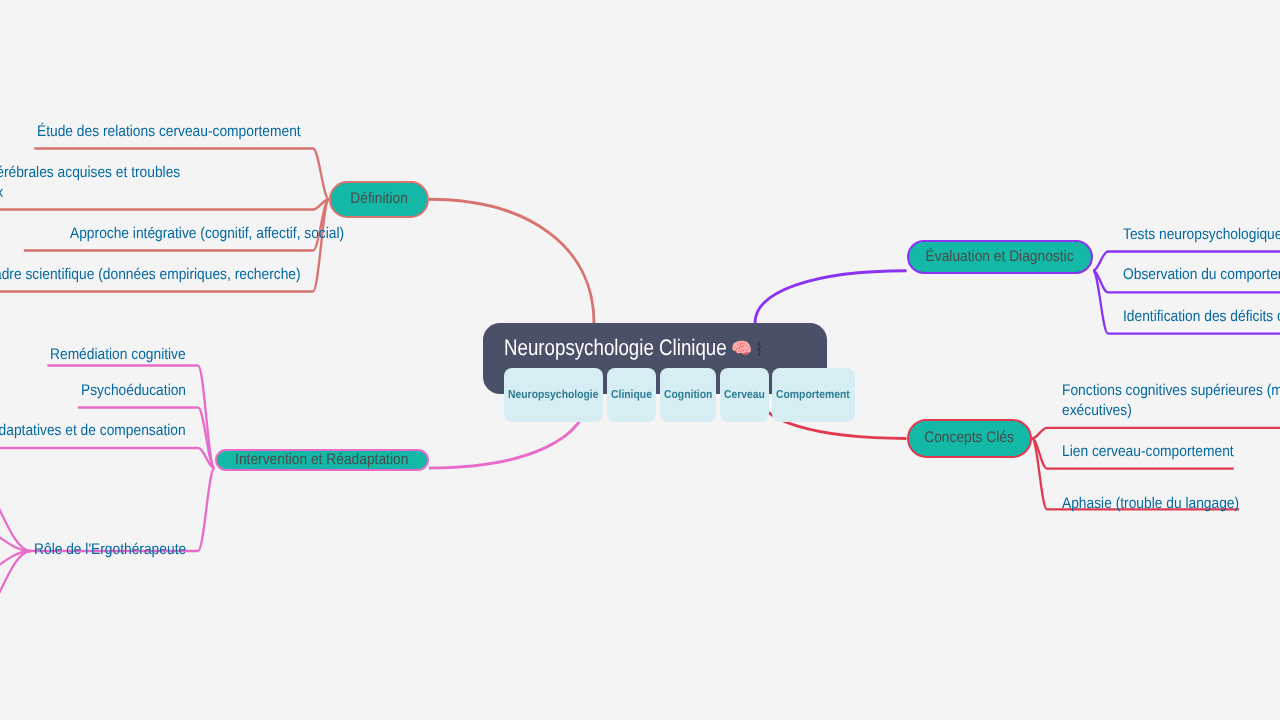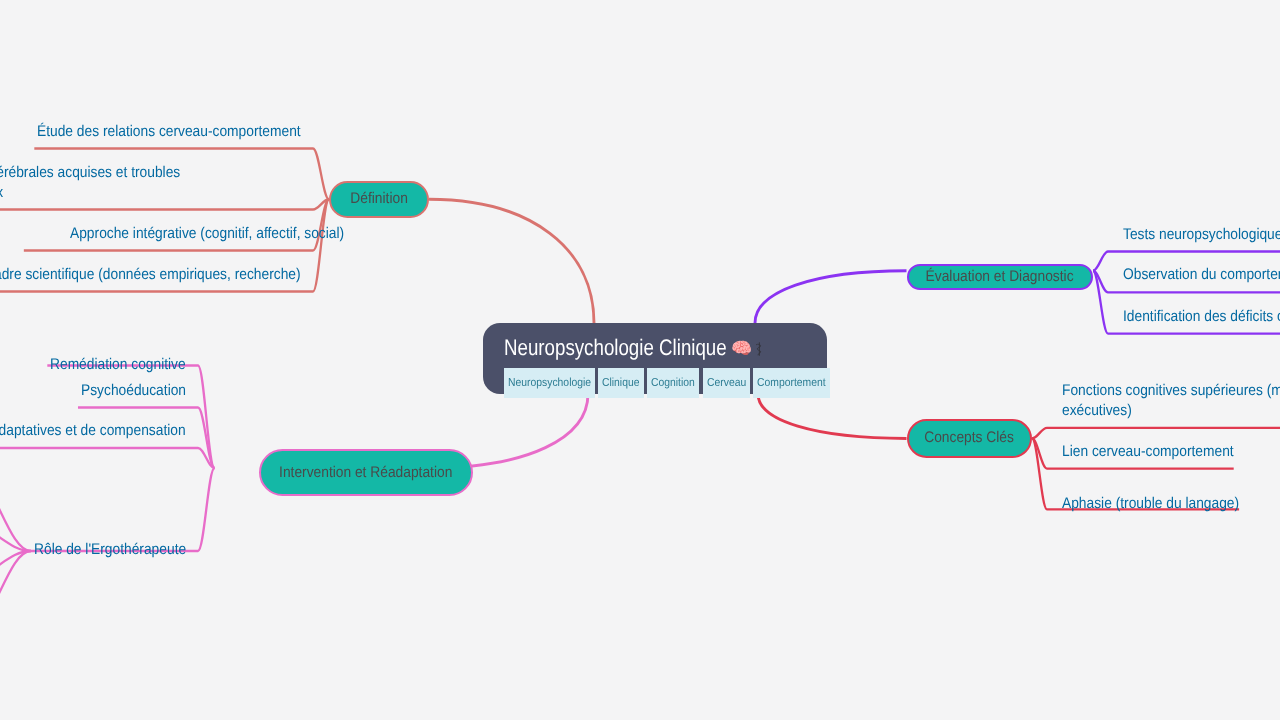--- a/index.html
+++ b/index.html
@@ -27,21 +27,21 @@
   #central .title{color:#fff;font-size:22.5px;line-height:26px;white-space:nowrap;
     display:flex;align-items:baseline;}
   #central .title .t{display:inline-block;transform-origin:left center;}
   #central .title .emo{font-size:17px;line-height:1;margin-left:5px;display:inline-block;
     position:relative;top:-1px;}
   #central .title .med{width:8px;height:14px;margin-left:2px;display:inline-block;
     position:relative;top:1px;}
   #central .title .med svg{display:block;width:8px;height:14px;}
   #central .tags{display:flex;gap:3.4px;margin-top:7px;}
   #central .tag{background:#d6edf4;color:#2d7d93;font-size:11.6px;line-height:14px;
-    padding:8px 4px;border-radius:0;white-space:nowrap;display:inline-block;}
+    padding:20px 4px;border-radius:8px;white-space:nowrap;display:inline-block;font-weight:bold;}
   #central .tag em{font-style:normal;display:inline-block;transform-origin:left center;}
 </style>
 </head>
 <body>
 
 <div id="stage">
   <svg id="links" viewBox="0 0 1280 720">
       <path d="M429,199.25C531.3,199.25 594,248.75 594,323" stroke="#d9736f" stroke-width="2.9"></path>
       <path d="M329,199.25C322.92,199.25 319.08,148.5 313,148.5" stroke="#d9736f" stroke-width="2.3"></path>
       <path d="M34.31,148.5L313,148.5" stroke="#d9736f" stroke-width="2.3"></path>
@@ -114,21 +114,21 @@
     <div class="leaf" style="visibility: visible; left: -62px; top: 162.5px;">
       <span class="ln" style="transform: scaleX(0.896); transform-origin: left top; margin-right: -28.1157px;">Lésions cérébrales acquises et troubles</span>
       <span class="ln" style="transform: scaleX(0.896); transform-origin: left top; margin-right: -25.1924px;">neuronaux</span>
     </div>
     <div class="leaf" style="visibility: visible; left: 26.838px; top: 224px; margin-left: 43px;">
       <span class="ln" style="transform: scaleX(0.896); transform-origin: left top; margin-right: -31.8224px;">Approche intégrative (cognitif, affectif, social)</span>
     </div>
     <div class="leaf" style="visibility: visible; left: -15.582px; top: 264.5px;">
       <span class="ln" style="transform: scaleX(0.896); transform-origin: left top; margin-right: -36.7461px;">Cadre scientifique (données empiriques, recherche)</span>
     </div>
-    <div class="pill" style="left: 906.5px; top: 264px; width: 186.5px; height: 26px; border-color: rgb(139, 51, 242);">
+    <div class="pill" style="left: 906.5px; top: 240px; width: 186.5px; height: 34px; border-color: rgb(139, 51, 242);">
       <span class="lbl" style="transform: scaleX(0.896);">Évaluation et Diagnostic</span>
     </div>
     <div class="leaf" style="visibility: visible; left: 1123px; top: 224.5px;">
       <span class="ln" style="transform: scaleX(0.896); transform-origin: left top; margin-right: -28.8291px;">Tests neuropsychologiques standardisés</span>
     </div>
     <div class="leaf" style="visibility: visible; left: 1123px; top: 265.3px;">
       <span class="ln" style="transform: scaleX(0.896); transform-origin: left top; margin-right: -21.5312px;">Observation du comportement</span>
     </div>
     <div class="leaf" style="visibility: visible; left: 1123px; top: 306.6px;">
       <span class="ln" style="transform: scaleX(0.896); transform-origin: left top; margin-right: -23.7559px;">Identification des déficits cognitifs</span>
@@ -139,24 +139,24 @@
     <div class="leaf" style="visibility: visible; left: 1062px; top: 380.8px;">
       <span class="ln" style="transform: scaleX(0.896); transform-origin: left top; margin-right: -44.8402px;">Fonctions cognitives supérieures (mémoire, attention, fonctions</span>
       <span class="ln" style="transform: scaleX(0.896); transform-origin: left top; margin-right: -40.1781px;">exécutives)</span>
     </div>
     <div class="leaf" style="visibility: visible; left: 1062px; top: 441.6px;">
       <span class="ln" style="transform: scaleX(0.896); transform-origin: left top; margin-right: -19.929px;">Lien cerveau-comportement</span>
     </div>
     <div class="leaf" style="visibility: visible; left: 1062px; top: 494px;">
       <span class="ln" style="transform: scaleX(0.896); transform-origin: left top; margin-right: -20.5562px;">Aphasie (trouble du langage)</span>
     </div>
-    <div class="pill" style="left: 214.5px; top: 449.2px; width: 214.3px; height: 47px; border-color: rgb(232, 108, 201); margin-left: 44px;">
+    <div class="pill" style="left: 214.5px; top: 449.2px; width: 214.3px; height: 22px; border-color: rgb(232, 108, 201);">
       <span class="lbl" style="transform: scaleX(0.896);">Intervention et Réadaptation</span>
     </div>
-    <div class="leaf" style="visibility: visible; left: 50.312px; top: 355px;">
+    <div class="leaf" style="visibility: visible; left: 50.312px; top: 345px;">
       <span class="ln" style="transform: scaleX(0.896); transform-origin: left top; margin-right: -15.7495px;">Remédiation cognitive</span>
     </div>
     <div class="leaf" style="visibility: visible; left: 80.972px; top: 380.5px;">
       <span class="ln" style="transform: scaleX(0.896); transform-origin: left top; margin-right: -12.1907px;">Psychoéducation</span>
     </div>
     <div class="leaf" style="visibility: visible; left: -74.652px; top: 421px;">
       <span class="ln" style="transform: scaleX(0.896); transform-origin: left top; margin-right: -30.2542px;">Stratégies adaptatives et de compensation</span>
     </div>
     <div class="leaf" style="visibility: visible; left: 33.862px; top: 540px;">
       <span class="ln" style="transform: scaleX(0.896); transform-origin: left top; margin-right: -17.6589px;">Rôle de l'Ergothérapeute</span>

